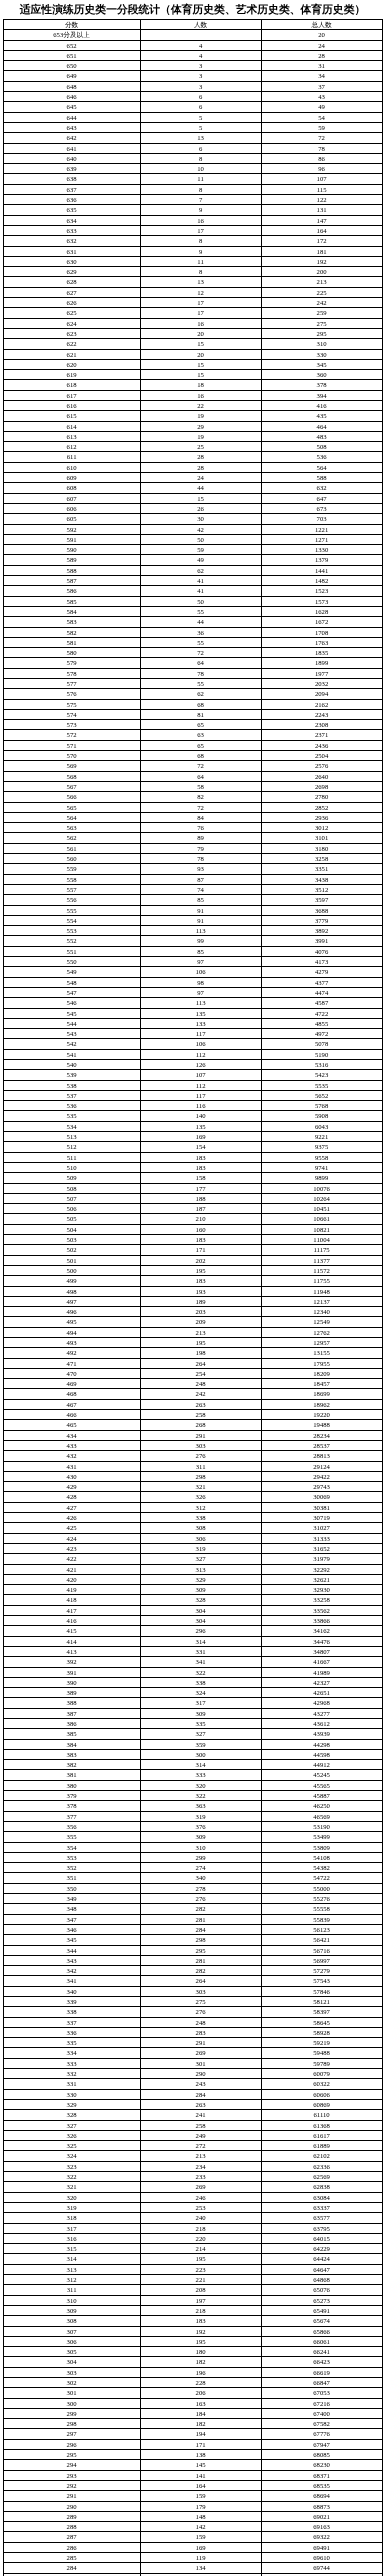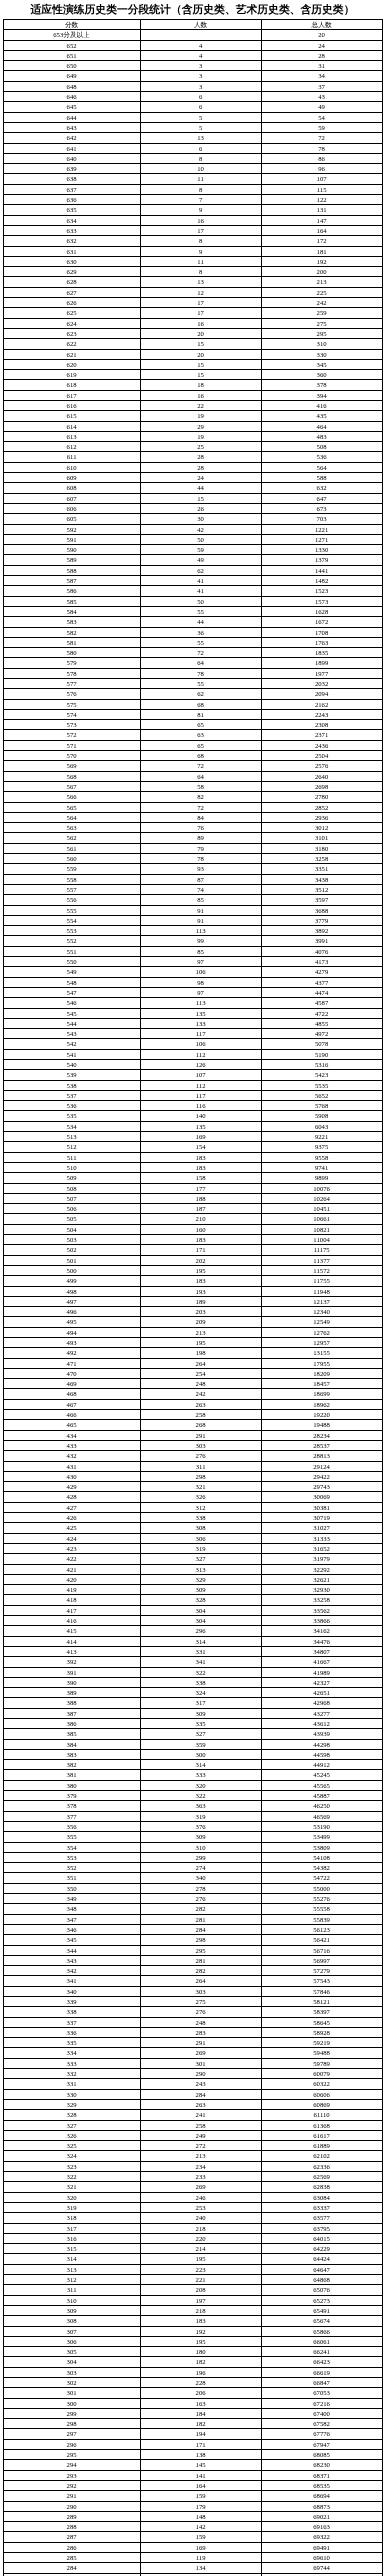--- a/index.html
+++ b/index.html
@@ -26,21 +26,21 @@
     font-size:6.7px;font-weight:normal;color:#000;
     overflow:hidden;white-space:nowrap;
   }
   col.c-score{width:137px;}
   col.c-count{width:121px;}
   col.c-total{width:121px;}
 </style>
 </head>
 <body>
 
-<div class="page-title">适应性演练历史类一分段统计（含历史类、艺术历史类、含历史类）</div>
+<div class="page-title">适应性演练历史类一分段统计（体育历史类、艺术历史类、体育历史类）</div>
 
 <table class="score-table">
   <colgroup>
     <col class="c-score">
     <col class="c-count">
     <col class="c-total">
   </colgroup>
   <thead>
     <tr>
       <th>分数</th>

